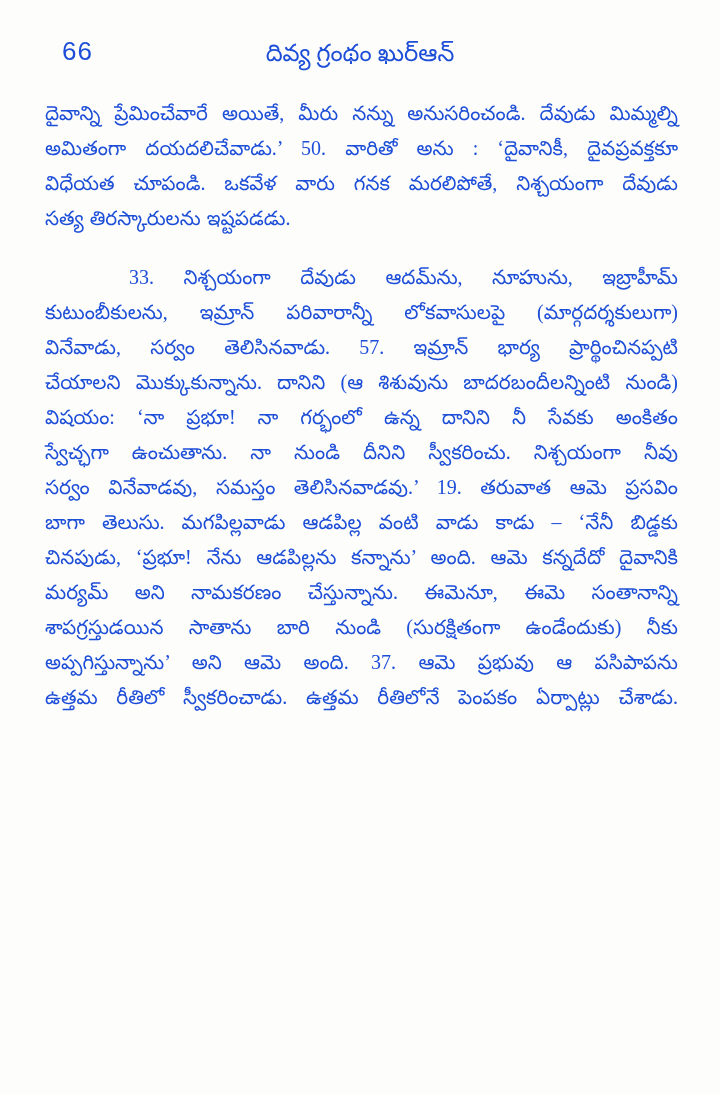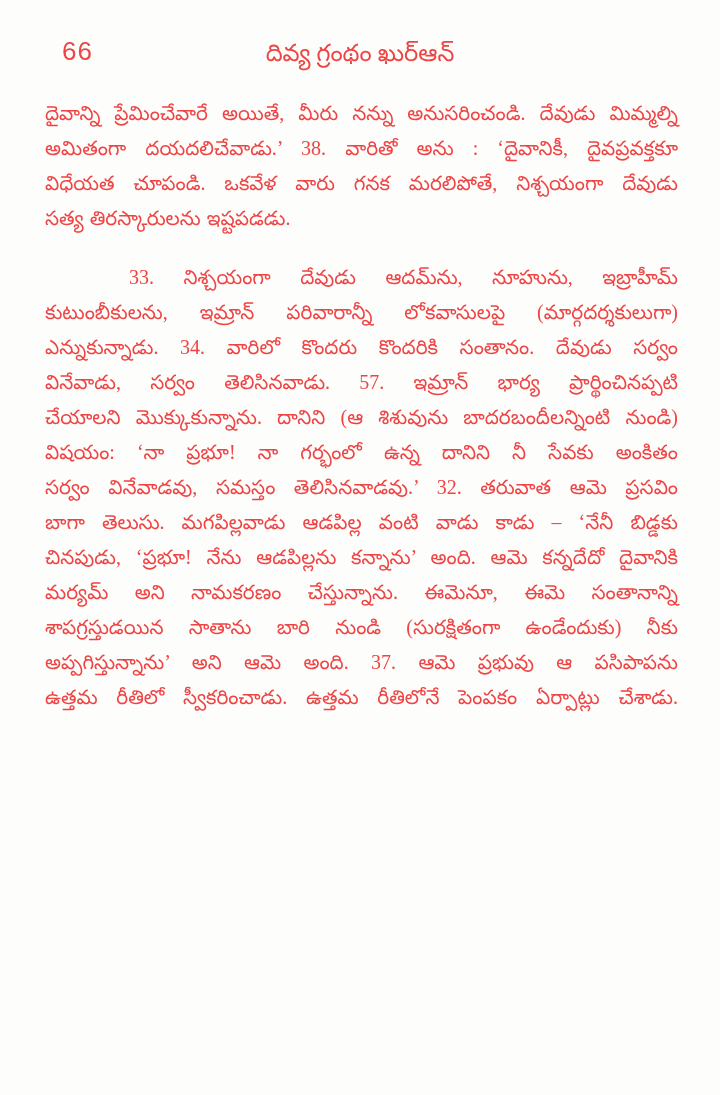--- a/index.html
+++ b/index.html
@@ -2,21 +2,21 @@
 <html lang="te"><head>
 <meta charset="utf-8">
 <style>
   html, body { margin: 0; padding: 0; background: #e8e8e8; }
   .page {
     position: relative;
     width: 720px;
     height: 1095px;
     margin: 0 auto;
     background: #fdfdfc;
-    color: #ef4444;
+    color: #1d4ed8;
     font-family: "Liberation Serif", "DejaVu Serif", serif;
     overflow: hidden;
   }
   .pagenum {
     position: absolute;
     left: 62px;
     top: 36px;
     font-size: 26px;
     letter-spacing: 1px;
     font-family: "Liberation Sans", "DejaVu Sans", sans-serif;
@@ -54,33 +54,33 @@
 <div class="page">
 
   <span class="pagenum">66</span>
 
   <div class="title">దివ్య గ్రంథం ఖుర్ఆన్</div>
 
   <div class="bodytext">
 
     <div class="para">
       <div class="tline">దైవాన్ని ప్రేమించేవారే అయితే, మీరు నన్ను అనుసరించండి. దేవుడు మిమ్మల్ని</div>
-      <div class="tline">అమితంగా దయదలిచేవాడు.’ 38. వారితో అను : ‘దైవానికీ, దైవప్రవక్తకూ</div>
+      <div class="tline">అమితంగా దయదలిచేవాడు.’ 50. వారితో అను : ‘దైవానికీ, దైవప్రవక్తకూ</div>
       <div class="tline">విధేయత చూపండి. ఒకవేళ వారు గనక మరలిపోతే, నిశ్చయంగా దేవుడు</div>
       <div class="tline pe">సత్య తిరస్కారులను ఇష్టపడడు.</div>
     </div>
 
     <div class="para">
       <div class="tline indent">33. నిశ్చయంగా దేవుడు ఆదమ్‌ను, నూహును, ఇబ్రాహీమ్</div>
       <div class="tline">కుటుంబీకులను, ఇమ్రాన్ పరివారాన్నీ లోకవాసులపై (మార్గదర్శకులుగా)</div>
-      <div class="tline">ఎన్నుకున్నాడు. 34. వారిలో కొందరు కొందరికి సంతానం. దేవుడు సర్వం</div>
       <div class="tline">వినేవాడు, సర్వం తెలిసినవాడు. 57. ఇమ్రాన్ భార్య ప్రార్థించినప్పటి</div>
       <div class="tline">చేయాలని మొక్కుకున్నాను. దానిని (ఆ శిశువును బాదరబందీలన్నింటి నుండి)</div>
       <div class="tline">విషయం: ‘నా ప్రభూ! నా గర్భంలో ఉన్న దానిని నీ సేవకు అంకితం</div>
-      <div class="tline">సర్వం వినేవాడవు, సమస్తం తెలిసినవాడవు.’ 32. తరువాత ఆమె ప్రసవిం</div>
+      <div class="tline">స్వేచ్ఛగా ఉంచుతాను. నా నుండి దీనిని స్వీకరించు. నిశ్చయంగా నీవు</div>
+      <div class="tline">సర్వం వినేవాడవు, సమస్తం తెలిసినవాడవు.’ 19. తరువాత ఆమె ప్రసవిం</div>
       <div class="tline">బాగా తెలుసు. మగపిల్లవాడు ఆడపిల్ల వంటి వాడు కాడు  –  ‘నేనీ బిడ్డకు</div>
       <div class="tline">చినపుడు, ‘ప్రభూ! నేను ఆడపిల్లను కన్నాను’ అంది. ఆమె కన్నదేదో దైవానికి</div>
       <div class="tline">మర్యమ్ అని నామకరణం చేస్తున్నాను. ఈమెనూ, ఈమె సంతానాన్ని</div>
       <div class="tline">శాపగ్రస్తుడయిన సాతాను బారి నుండి (సురక్షితంగా ఉండేందుకు) నీకు</div>
       <div class="tline">అప్పగిస్తున్నాను’ అని ఆమె అంది. 37. ఆమె ప్రభువు ఆ పసిపాపను</div>
       <div class="tline">ఉత్తమ రీతిలో స్వీకరించాడు. ఉత్తమ రీతిలోనే పెంపకం ఏర్పాట్లు చేశాడు.</div>
 
     </div>
 
   </div>

